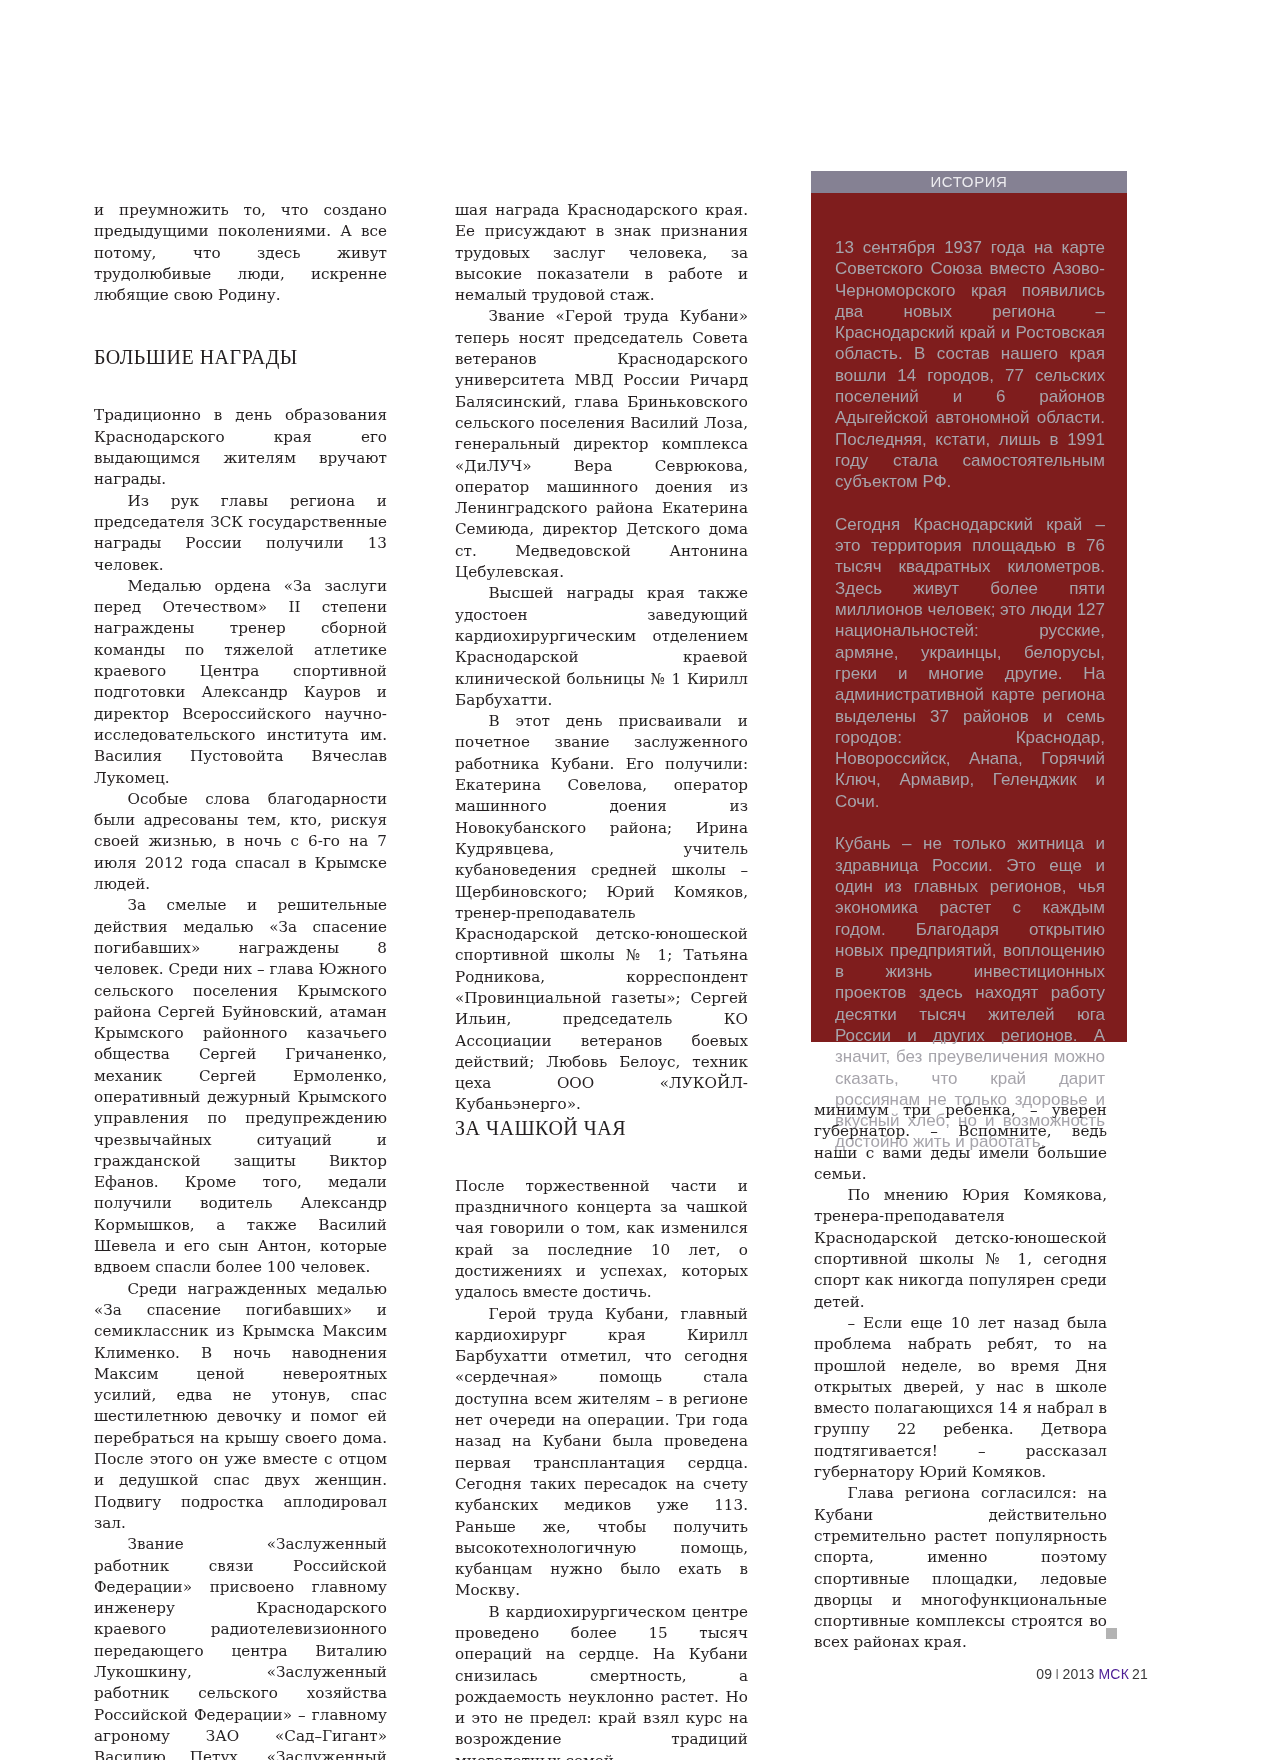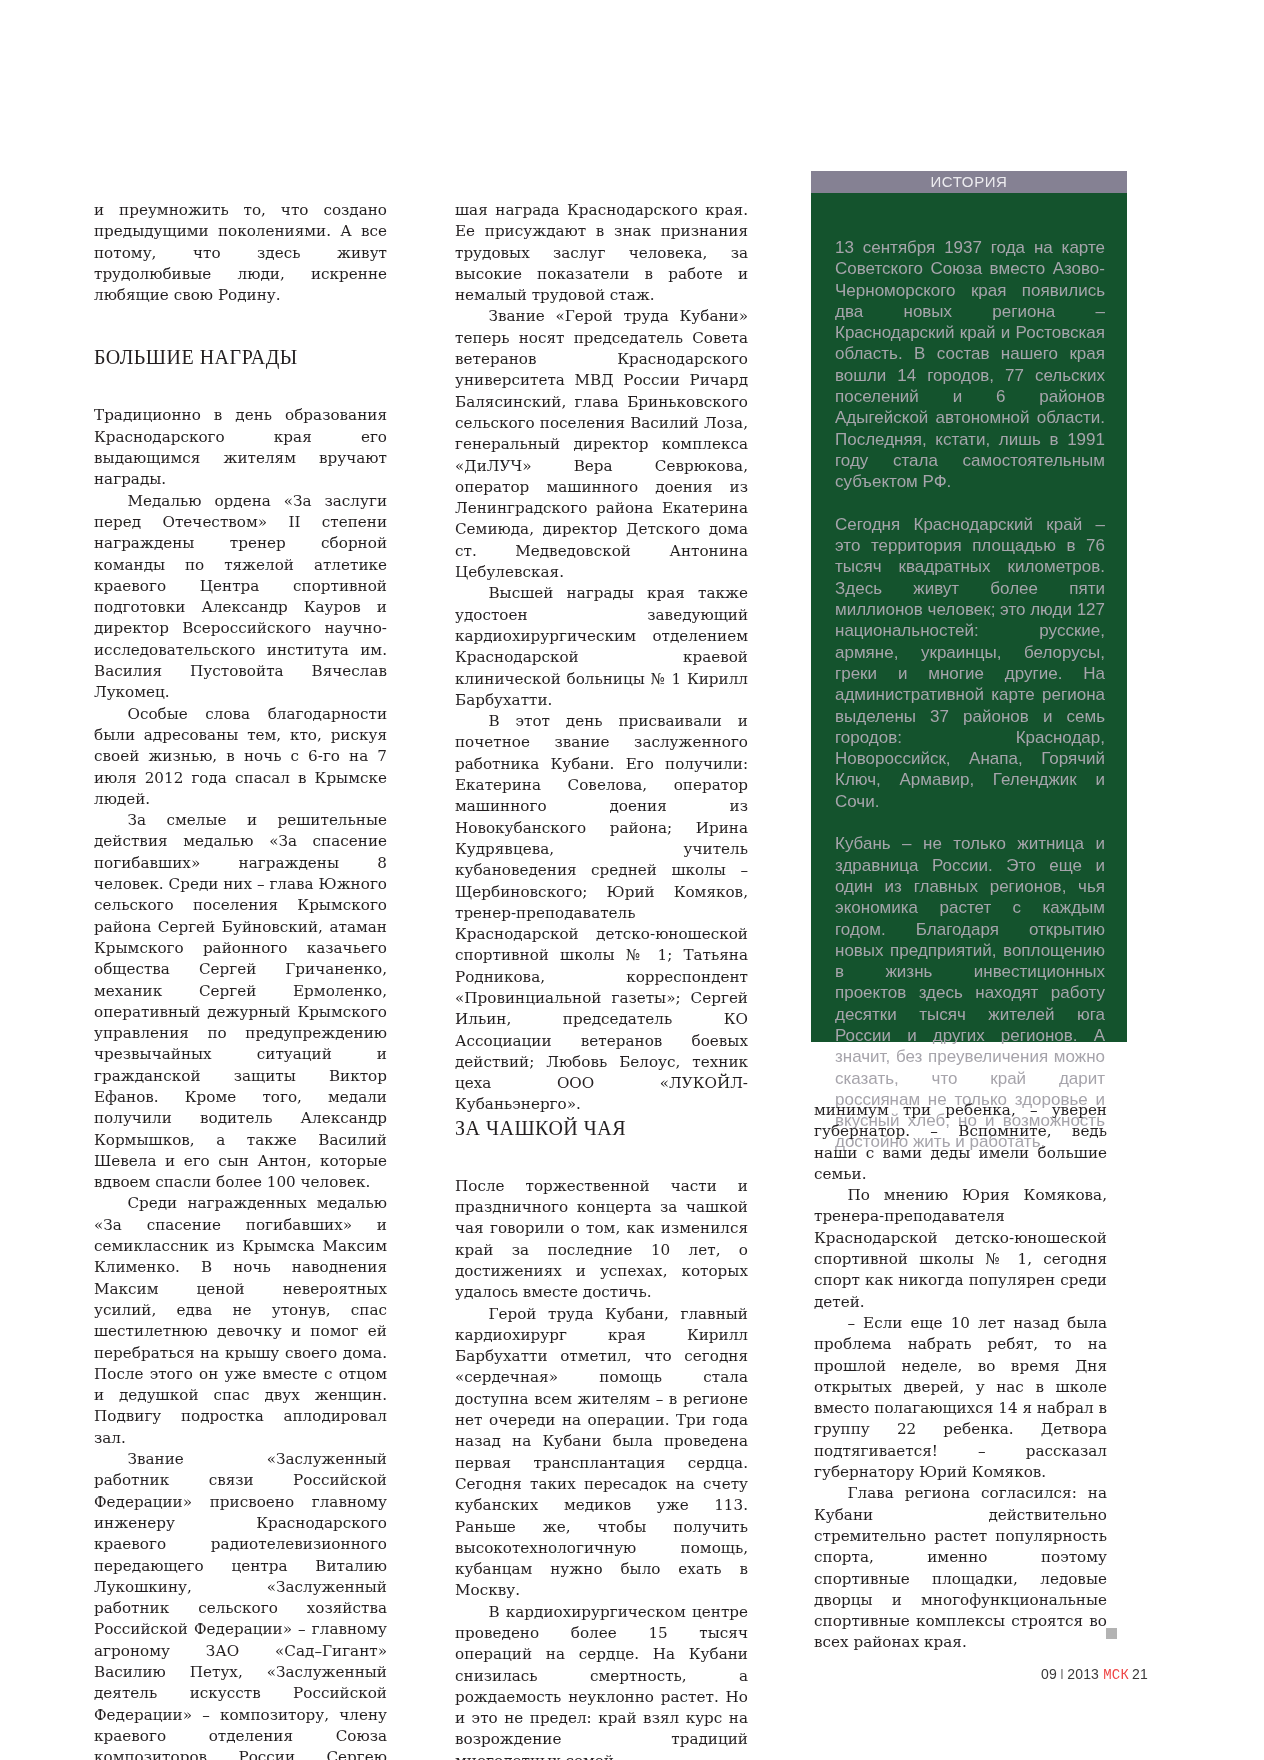--- a/index.html
+++ b/index.html
@@ -26,21 +26,21 @@
   #col-left { left: 94px; top: 164px; width: 293px; }
   #col-mid { left: 455px; top: 164px; width: 293px; }
   #col-right { left: 814px; top: 1064px; width: 293px; }
   #col-left h2 { margin-top: 39px; }
   #col-mid h2 { }
 
   .sidebar {
     position: absolute;
     left: 811px; top: 171px;
     width: 316px; height: 871px;
-    background: #14532d;
+    background: #7f1d1d;
   }
   .sidebar-header {
     height: 22px;
     background: #858193;
     color: #ecebef;
     font-family: "Liberation Sans", "DejaVu Sans", sans-serif;
     font-size: 15px;
     line-height: 22px;
     text-align: center;
     letter-spacing: 0.6px;
@@ -64,29 +64,30 @@
   }
   .footer {
     position: absolute;
     right: 116px; top: 1666px;
     font-family: "Liberation Sans", "DejaVu Sans", sans-serif;
     font-size: 14px;
     color: #3a3a3a;
     letter-spacing: 0.2px;
   }
   .footer .sep { color: #7a7a7a; margin: 0 3px; }
-  .footer .mag { color: #ef4444; margin-right: 3px; font-family: Liberation Mono, monospace; }
+  .footer .mag { color: #4c1d95; margin-right: 3px; }
 </style>
 </head>
 <body>
 
 <div class="col" id="col-left">
   <p class="noindent">и преумножить то, что создано предыдущими поколениями. А все потому, что здесь живут трудолюбивые люди, искренне любящие свою Родину.</p>
   <h2>БОЛЬШИЕ НАГРАДЫ</h2>
   <p class="noindent">Традиционно в день образования Краснодарского края его выдающимся жителям вручают награды.</p>
+  <p>Из рук главы региона и председателя ЗСК государственные награды России получили 13 человек.</p>
   <p>Медалью ордена «За заслуги перед Отечеством» II степени награждены тренер сборной команды по тяжелой атлетике краевого Центра спортивной подготовки Александр Кауров и директор Всероссийского научно-исследовательского института им. Василия Пустовойта Вячеслав Лукомец.</p>
   <p>Особые слова благодарности были адресованы тем, кто, рискуя своей жизнью, в ночь с 6-го на 7 июля 2012 года спасал в Крымске людей.</p>
   <p>За смелые и решительные действия медалью «За спасение погибавших» награждены 8 человек. Среди них – глава Южного сельского поселения Крымского района Сергей Буйновский, атаман Крымского районного казачьего общества Сергей Гричаненко, механик Сергей Ермоленко, оперативный дежурный Крымского управления по предупреждению чрезвычайных ситуаций и гражданской защиты Виктор Ефанов. Кроме того, медали получили водитель Александр Кормышков, а также Василий Шевела и его сын Антон, которые вдвоем спасли более 100 человек.</p>
   <p>Среди награжденных медалью «За спасение погибавших» и семиклассник из Крымска Максим Клименко. В ночь наводнения Максим ценой неве­роятных усилий, едва не утонув, спас шестилетнюю девочку и помог ей перебраться на крышу своего дома. После этого он уже вместе с отцом и дедушкой спас двух женщин. Подвигу подростка аплодировал зал.</p>
   <p>Звание «Заслуженный работник связи Российской Федерации» присвоено главному инженеру Краснодарского краевого радиотелевизионного передающего центра Виталию Лукошкину, «Заслуженный работник сельского хозяйства Российской Федерации» – главному агроному ЗАО «Сад–Гигант» Василию Петух, «Заслуженный деятель искусств Российской Федерации» – композитору, члену краевого отделения Союза композиторов России Сергею Бахареву.</p>
 
 </div>
 
 <div class="col" id="col-mid">
   <p class="noindent">шая награда Краснодарского края. Ее присуждают в знак признания трудовых заслуг человека, за высокие показатели в работе и немалый трудовой стаж.</p>

